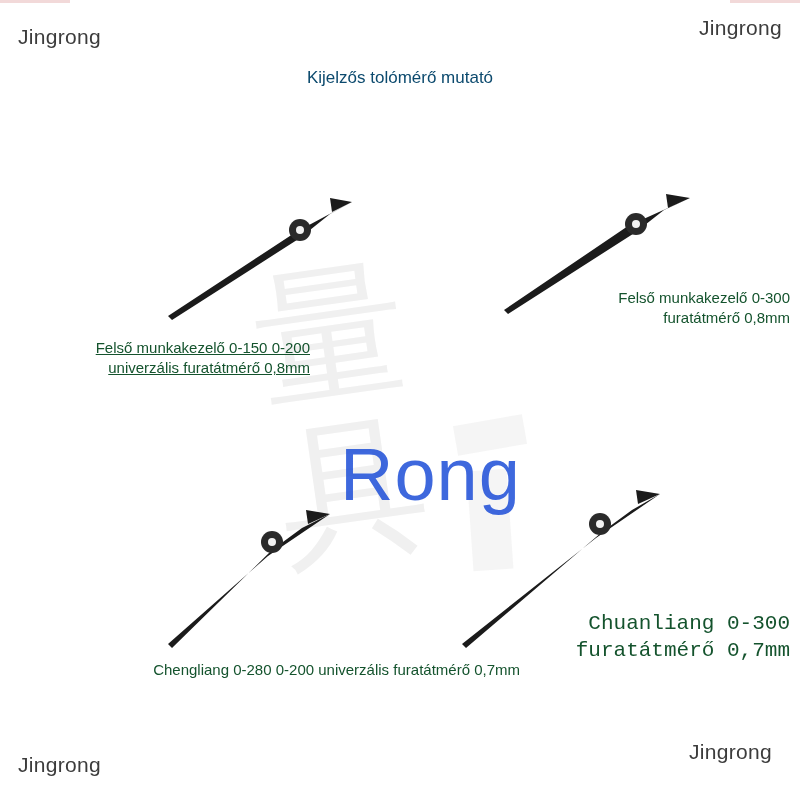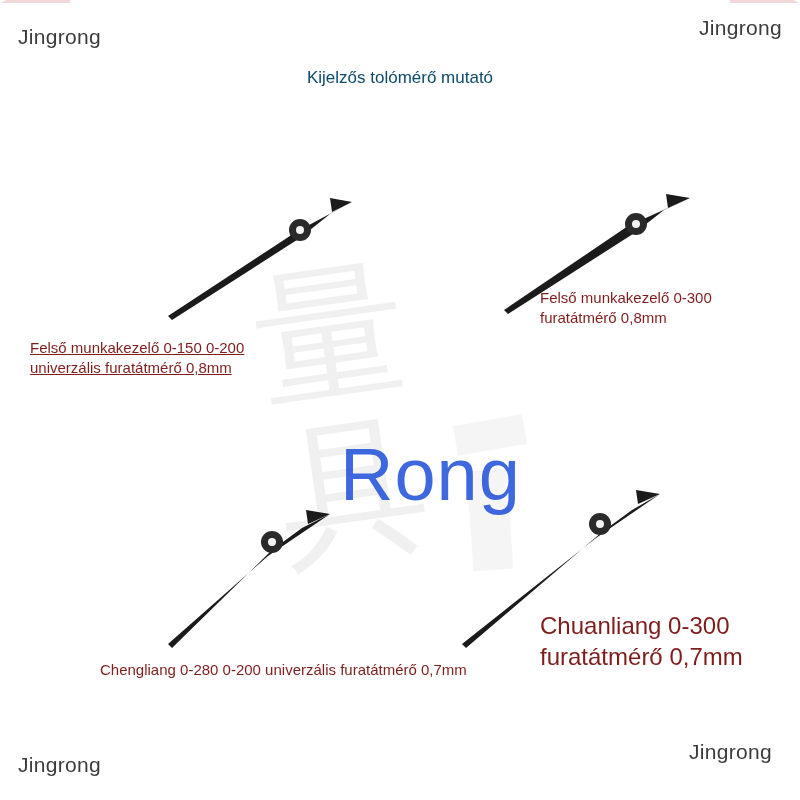--- a/index.html
+++ b/index.html
@@ -12,21 +12,20 @@
     background: #ffffff;
     font-family: "Liberation Sans", sans-serif;
     overflow: hidden;
   }
   #stage {
     position: relative;
     width: 800px;
     height: 800px;
     background: #ffffff;
     overflow: hidden;
-    border-radius: 8px;
   }
   
   .edge-tint {
     position: absolute;
     top: 0;
     height: 3px;
     background: #f2d9d9;
   }
   .edge-tint.left { left: 0; width: 70px; }
   .edge-tint.right { right: 0; width: 70px; }
@@ -81,28 +80,28 @@
   .wm-shape {
     position: absolute;
     background: #f4f4f4;
     opacity: 0.9;
   }
   .wm-shape.s1 { left: 455px; top: 420px; width: 70px; height: 30px; transform: rotate(-10deg); }
   .wm-shape.s2 { left: 470px; top: 470px; width: 40px; height: 100px; transform: rotate(-4deg); }
 
   .caption {
     position: absolute;
-    text-align: left;
-    color: #7f1d1d;
+    text-align: right;
+    color: #14532d;
     line-height: 1.35;
   }
   #cap-a { left: 30px; top: 338px; width: 280px; font-size: 15px; text-decoration: underline; }
   #cap-b { left: 540px; top: 288px; width: 250px; font-size: 15px; }
   #cap-c { left: 100px; top: 660px; width: 420px; font-size: 15px; }
-  #cap-d { left: 540px; top: 610px; width: 250px; font-size: 24px; line-height: 1.3; }
+  #cap-d { left: 540px; top: 610px; width: 250px; font-size: 21px; line-height: 1.3; font-family: Liberation Mono, monospace; }
 
   .needle {
     position: absolute;
     width: 0;
     height: 0;
   }
   .needle svg { display: block; overflow: visible; }
 </style>
 </head>
 <body>

